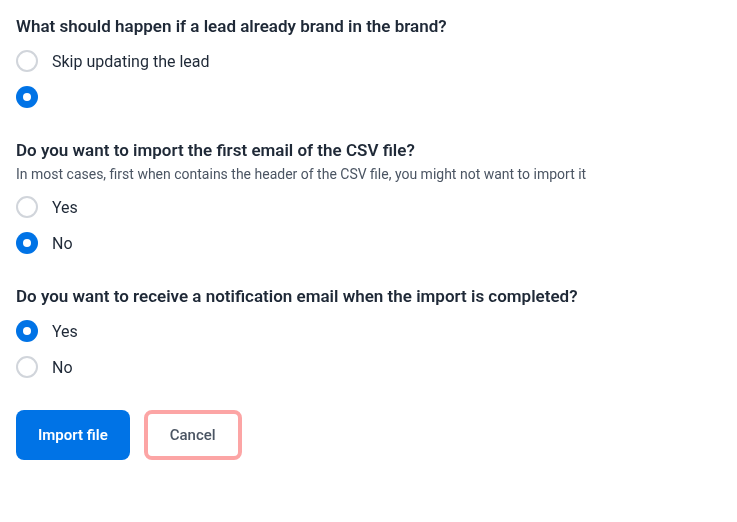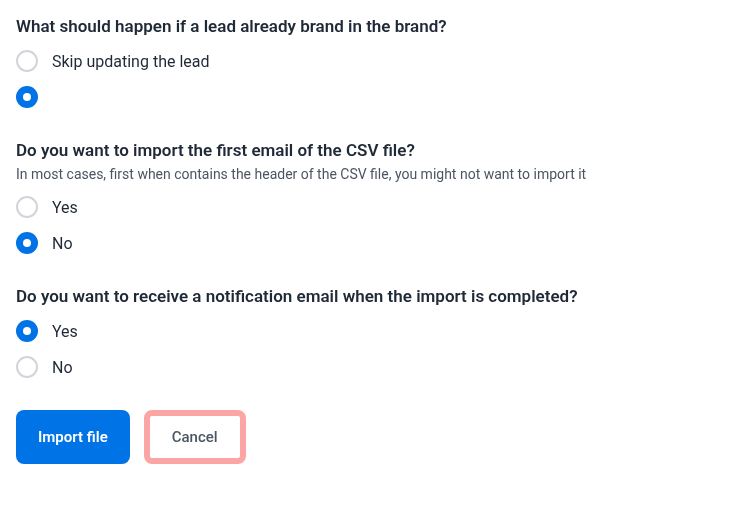--- a/index.html
+++ b/index.html
@@ -99,21 +99,21 @@
     }
     .btn-primary {
       background: #0073e6;
       color: #ffffff;
       border: none;
       font-weight: 600;
     }
     .btn-secondary {
       background: #ffffff;
       color: #4b5563;
-      border: 6px solid #fca5a5;
+      border: 4px solid #fca5a5;
       font-weight: 500;
     }
   </style>
 </head>
 <body>
 
 <div class="section">
   <div class="section-title">What should happen if a lead already brand in the brand?</div>
   <div class="radio-group">
     <label class="radio-item">

